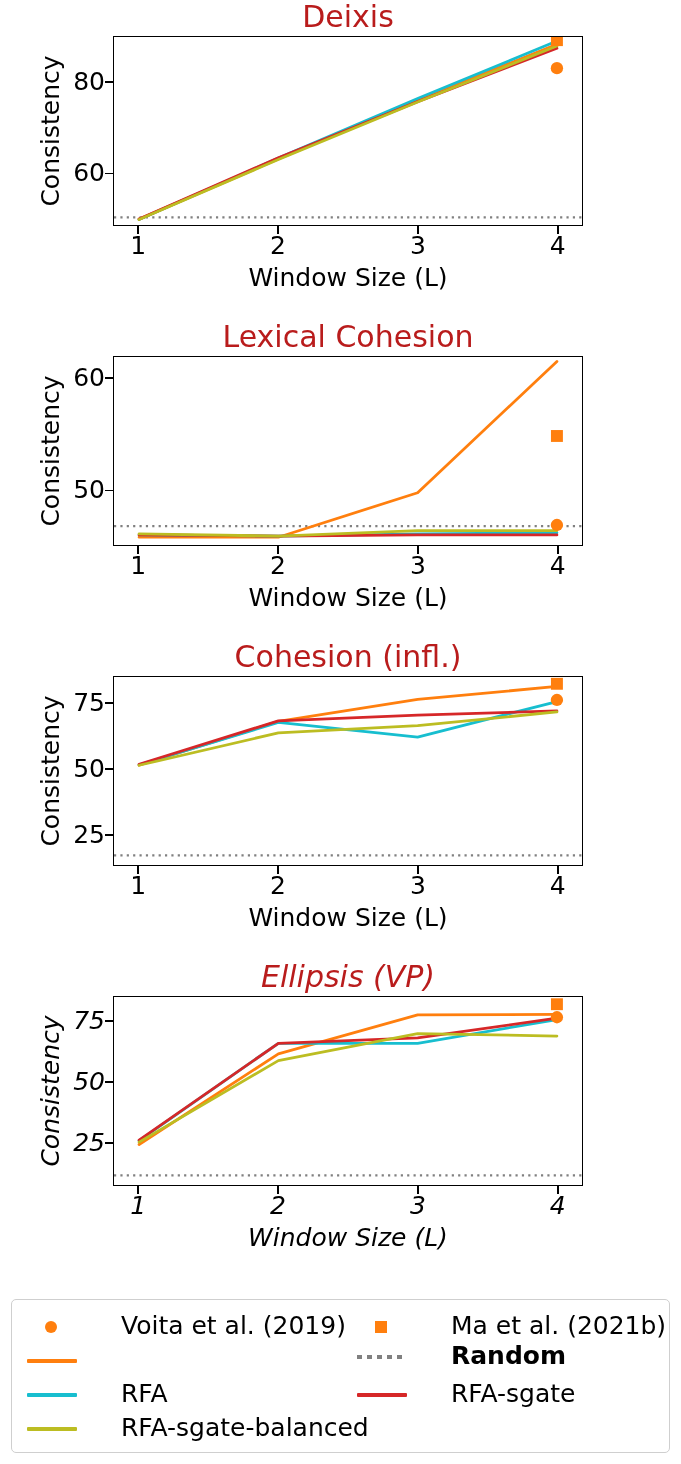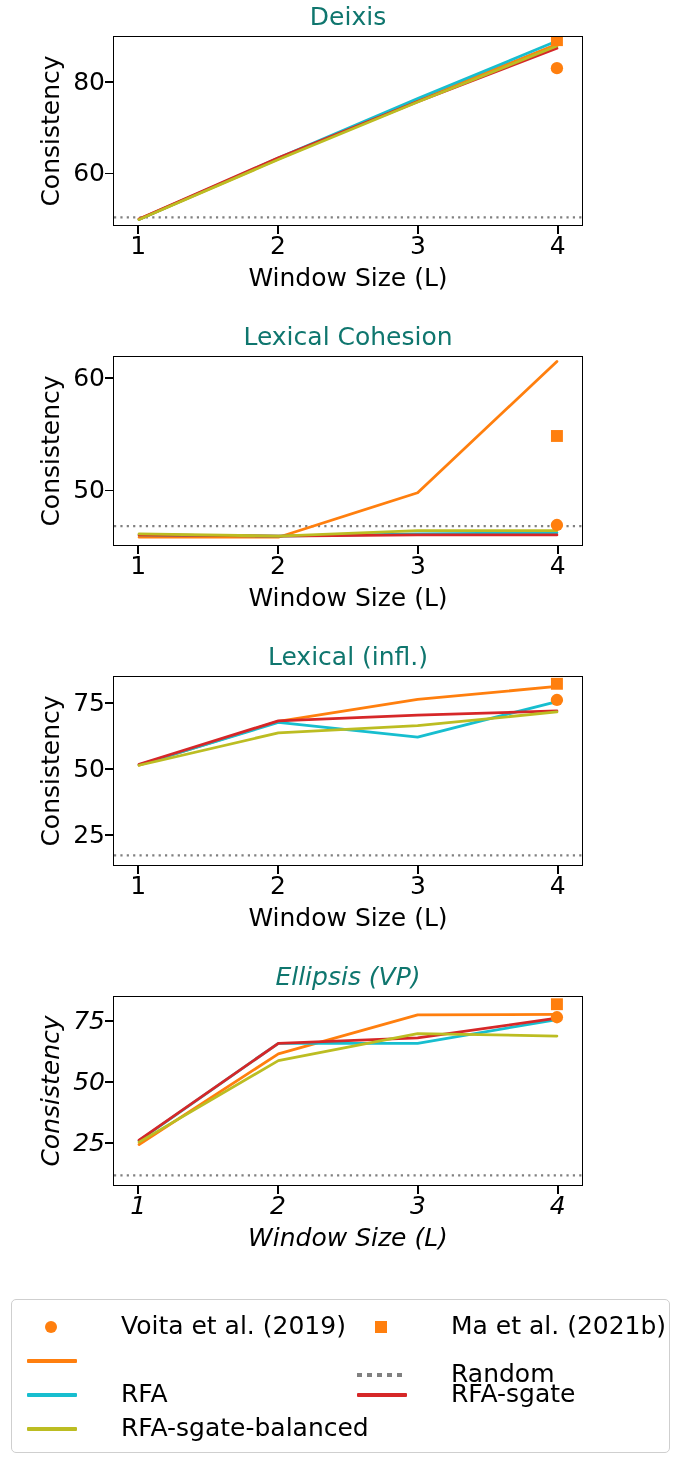--- a/index.html
+++ b/index.html
@@ -8,22 +8,22 @@
     background:#ffffff;
     font-family:"DejaVu Sans", sans-serif;
     color:#000000;
     overflow:hidden;
   }
   #root{position:relative;width:681px;height:1464px;}
 
   .panel{position:absolute;left:0;width:681px;height:320px;}
   .panel-title{
     position:absolute;left:113px;width:470px;top:2px;
-    text-align:center;font-size:25px;line-height:30px;
-    color:#0f766e;white-space:nowrap;
+    text-align:center;font-size:30px;line-height:30px;
+    color:#b91c1c;white-space:nowrap;
   }
   .plot-frame{
     position:absolute;left:113px;top:36px;width:470px;height:190px;
     border:1.6px solid #000;background:#fff;box-sizing:border-box;
   }
   .plot-inner{position:absolute;inset:0;overflow:hidden;}
   .plot-inner svg{display:block;width:100%;height:100%;}
 
   
   .ylabel{
@@ -144,21 +144,21 @@
       <div class="xtick" style="left: 118.179px;">1</div>
       <div class="xtickmark" style="left: 277.26px;"></div>
       <div class="xtick" style="left: 258.06px;">2</div>
       <div class="xtickmark" style="left: 417.14px;"></div>
       <div class="xtick" style="left: 397.94px;">3</div>
       <div class="xtickmark" style="left: 557.021px;"></div>
       <div class="xtick" style="left: 537.821px;">4</div>
       <div class="xlabel">Window Size (L)</div>
     </div>
     <div class="panel" style="top: 640px;">
-      <div class="panel-title">Lexical (infl.)</div>
+      <div class="panel-title">Cohesion (infl.)</div>
       <div class="ytickwrap" style="top: 181.833px;">
         <div class="ytick">25</div>
       </div>
       <div class="ytickmark" style="top: 194.333px;"></div>
       <div class="ytickwrap" style="top: 115.861px;">
         <div class="ytick">50</div>
       </div>
       <div class="ytickmark" style="top: 128.361px;"></div>
       <div class="ytickwrap" style="top: 49.8889px;">
         <div class="ytick">75</div>
@@ -238,21 +238,21 @@
           <span class="leg-sym">
             <span class="leg-sq" style="background: rgb(255, 127, 14);"></span>
           </span>
           <span class="leg-txt">Ma et al. (2021b)</span>
         </div>
         <div class="leg-item" style="left: 0px; top: 34px; width: 320px;">
           <span class="leg-sym">
             <span class="leg-line" style="background: rgb(255, 127, 14);"></span>
           </span>
         </div>
-        <div class="leg-item" style="left: 330px; top: 48px; width: 310px;">
+        <div class="leg-item" style="left: 330px; top: 30px; width: 310px; font-weight: bold;">
           <span class="leg-sym">
             <span class="leg-dotted"></span>
           </span>
           <span class="leg-txt">Random</span>
         </div>
         <div class="leg-item" style="left: 0px; top: 68px; width: 320px;">
           <span class="leg-sym">
             <span class="leg-line" style="background: rgb(23, 190, 207);"></span>
           </span>
           <span class="leg-txt">RFA</span>

